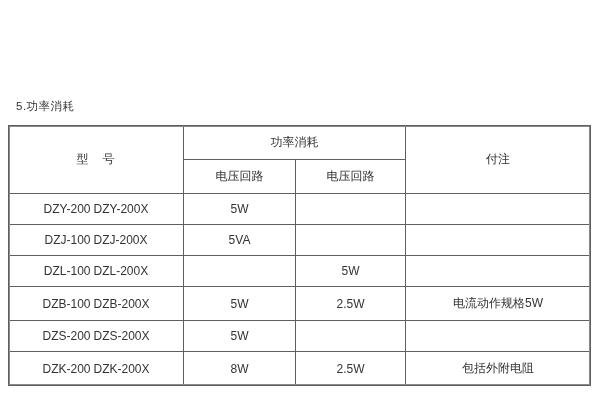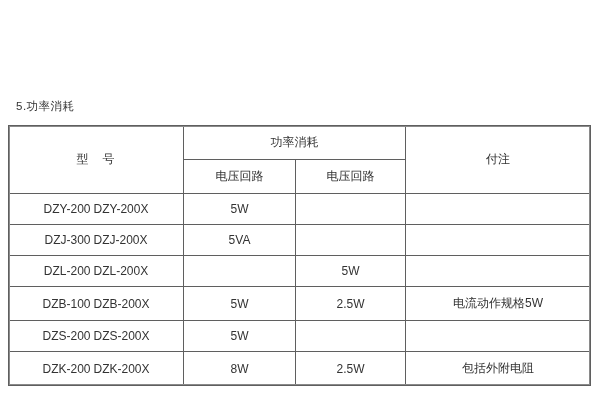--- a/index.html
+++ b/index.html
@@ -86,33 +86,33 @@
           </span>
         </td>
         <td>5W</td>
         <td></td>
         <td></td>
       </tr>
 
       <tr class="data-row">
         <td>
           <span class="model-pair">
-            <span>DZJ-300</span>
+            <span>DZJ-100</span>
             <span>DZJ-200X</span>
           </span>
         </td>
         <td>5VA</td>
         <td></td>
         <td></td>
       </tr>
 
       <tr class="data-row">
         <td>
           <span class="model-pair">
-            <span>DZL-200</span>
+            <span>DZL-100</span>
             <span>DZL-200X</span>
           </span>
         </td>
         <td></td>
         <td>5W</td>
         <td></td>
       </tr>
 
       <tr class="data-row">
         <td>

